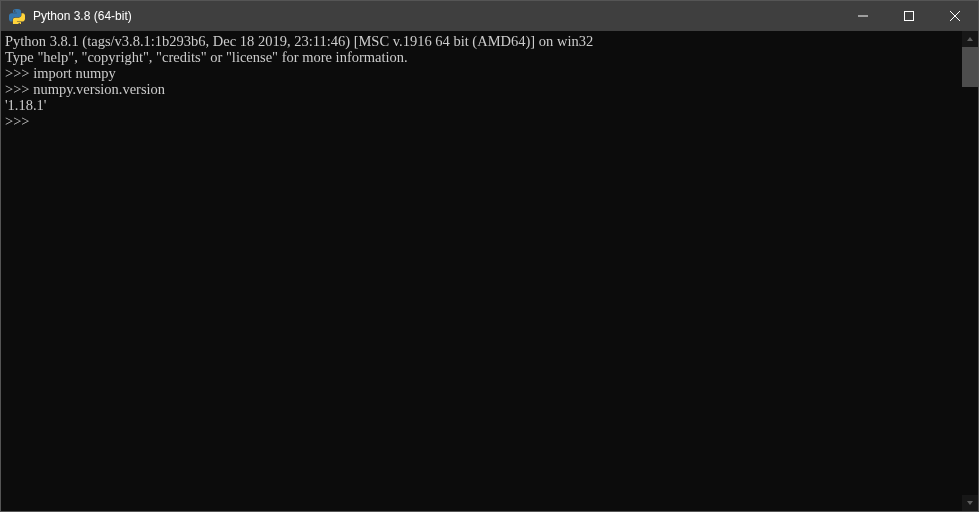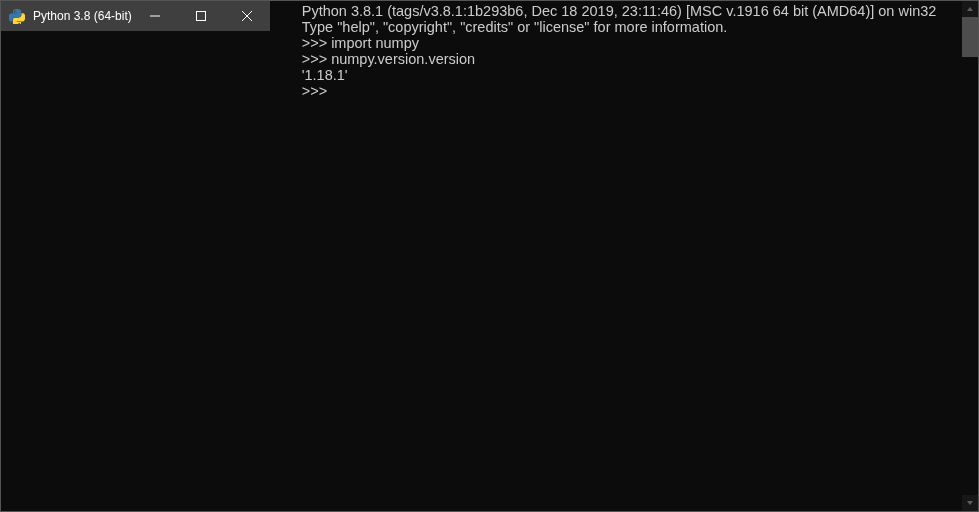--- a/index.html
+++ b/index.html
@@ -12,23 +12,22 @@
       font-family: 'Segoe UI', Tahoma, sans-serif;
       width: 979px;
       height: 512px;
       overflow: hidden;
     }
     .window {
       width: 979px;
       height: 512px;
       background: #0c0c0c;
       display: flex;
-      flex-direction: row;
+      flex-direction: column;
       border: 1px solid #555;
-      gap: 28px;
     }
     .titlebar {
       height: 30px;
       background: #3f3f3f;
       display: flex;
       align-items: center;
       color: #ffffff;
       font-size: 12px;
       user-select: none;
     }
@@ -60,21 +59,21 @@
     }
     .terminal-area {
       flex: 1;
       display: flex;
       background: #0c0c0c;
       position: relative;
     }
     .terminal {
       flex: 1;
       padding: 2px 4px;
-      font-family: Liberation Sans, sans-serif;
+      font-family: Liberation Serif, serif;
       font-size: 14.5px;
       line-height: 16px;
       color: #cccccc;
       white-space: pre;
       overflow: hidden;
     }
     .scrollbar {
       width: 16px;
       background: #0c0c0c;
       position: relative;

